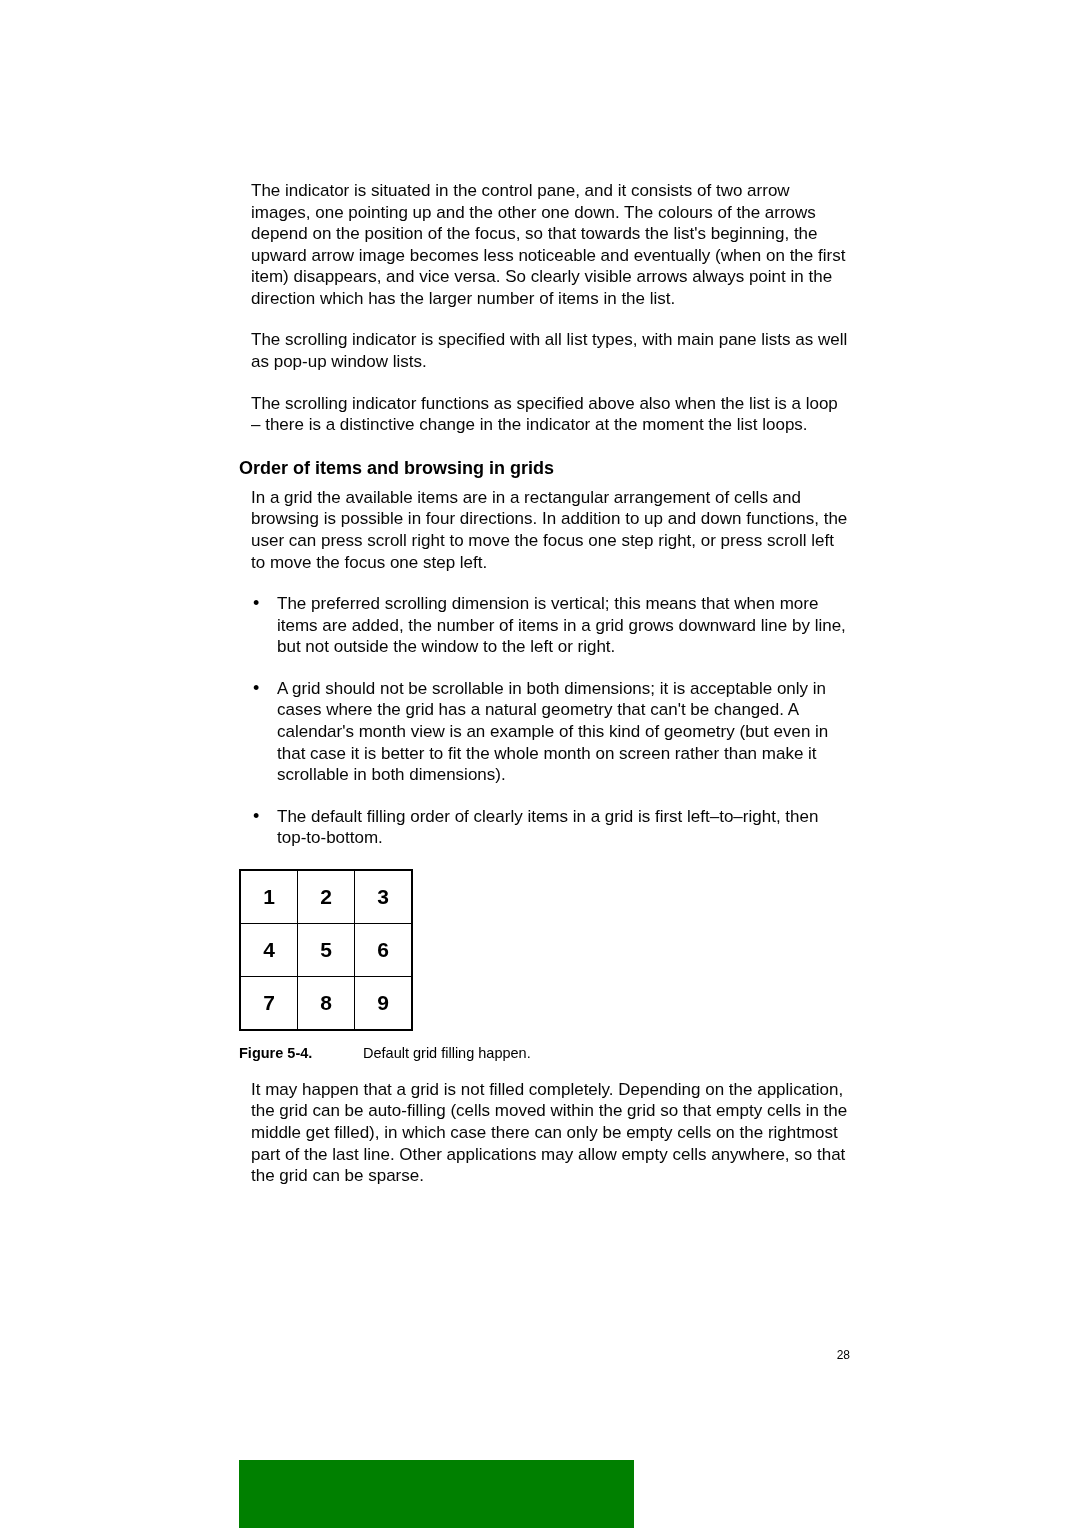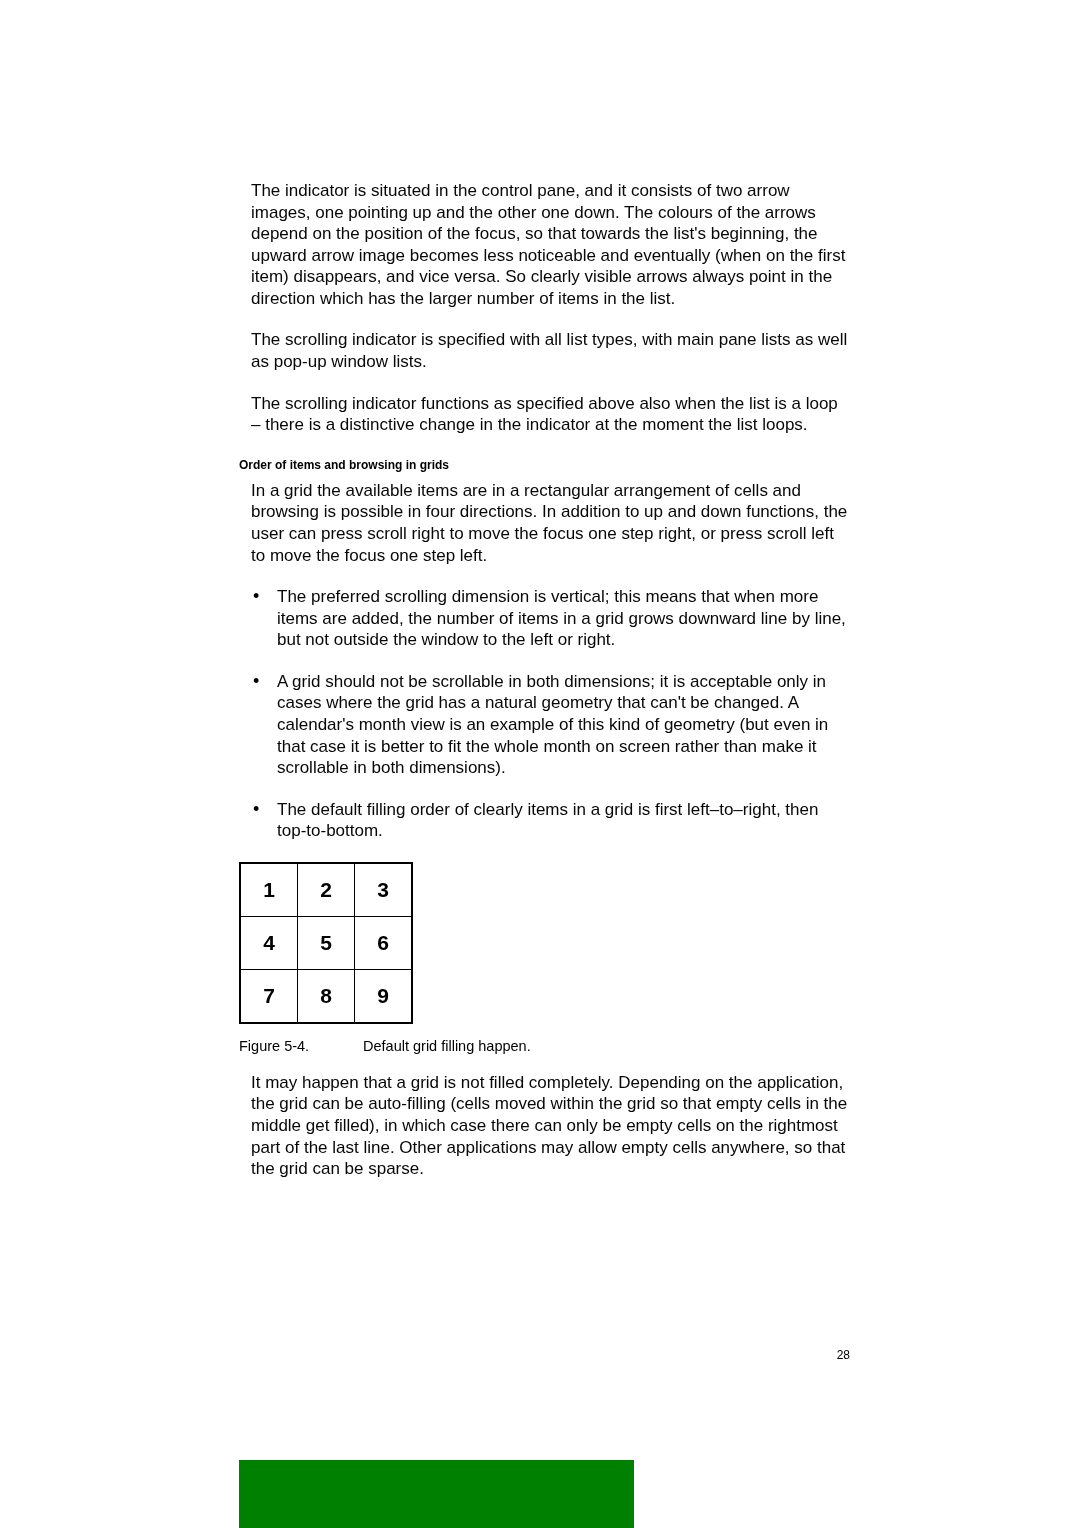--- a/index.html
+++ b/index.html
@@ -19,21 +19,21 @@
     width: 611px;
   }
   .para {
     font-size: 17px;
     line-height: 1.27;
     margin: 0 0 20px 12px;
     font-weight: 400;
     color: #070707;
   }
   .heading {
-    font-size: 12px;
+    font-size: 18px;
     font-weight: 700;
     margin: 22px 0 8px 0;
     color: #000000;
   }
   ul.bullets {
     list-style: none;
     padding: 0;
     margin: 0 0 18px 0;
   }
   ul.bullets li {
@@ -69,21 +69,21 @@
     font-size: 21px;
     font-weight: 700;
     font-family: Arial, sans-serif;
   }
   .fig-caption {
     font-size: 14.5px;
     margin: 0 0 18px 0;
     color: #000000;
   }
   .fig-caption .fig-label {
-    font-weight: 400;
+    font-weight: 700;
     display: inline-block;
     width: 120px;
   }
   .page-number {
     position: absolute;
     right: 230px;
     top: 1348px;
     font-size: 12px;
     color: #000000;
   }

